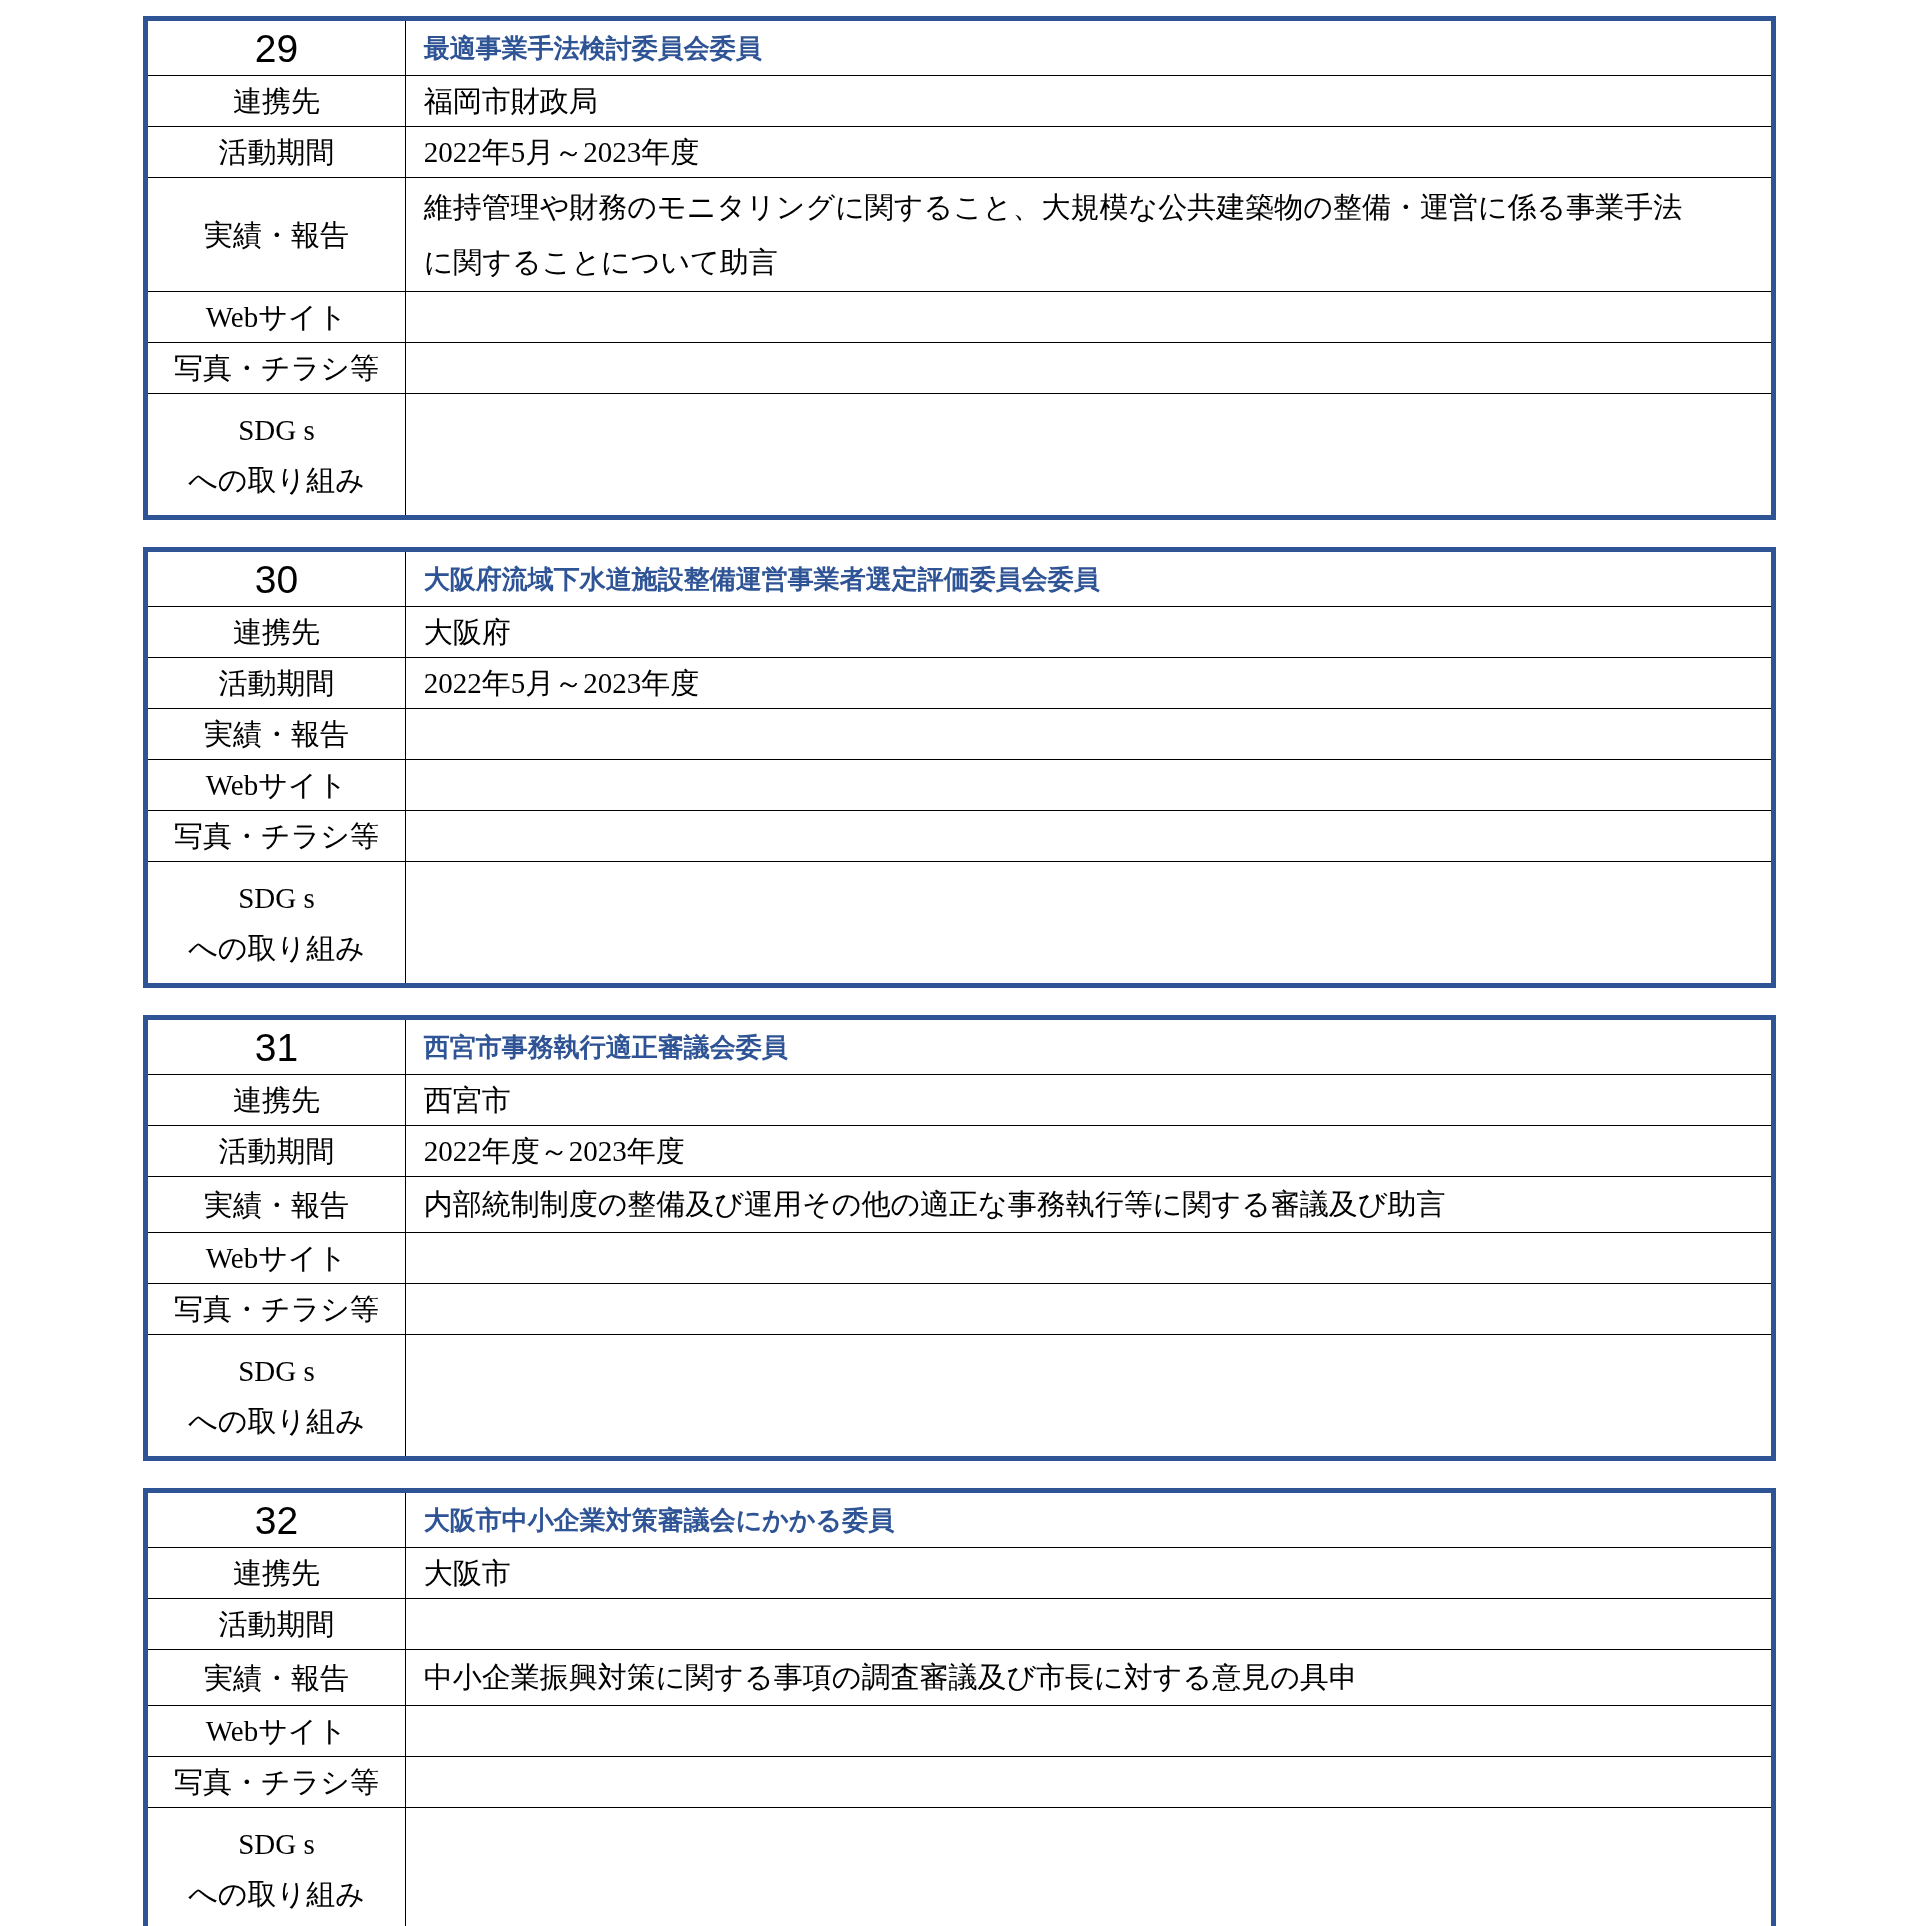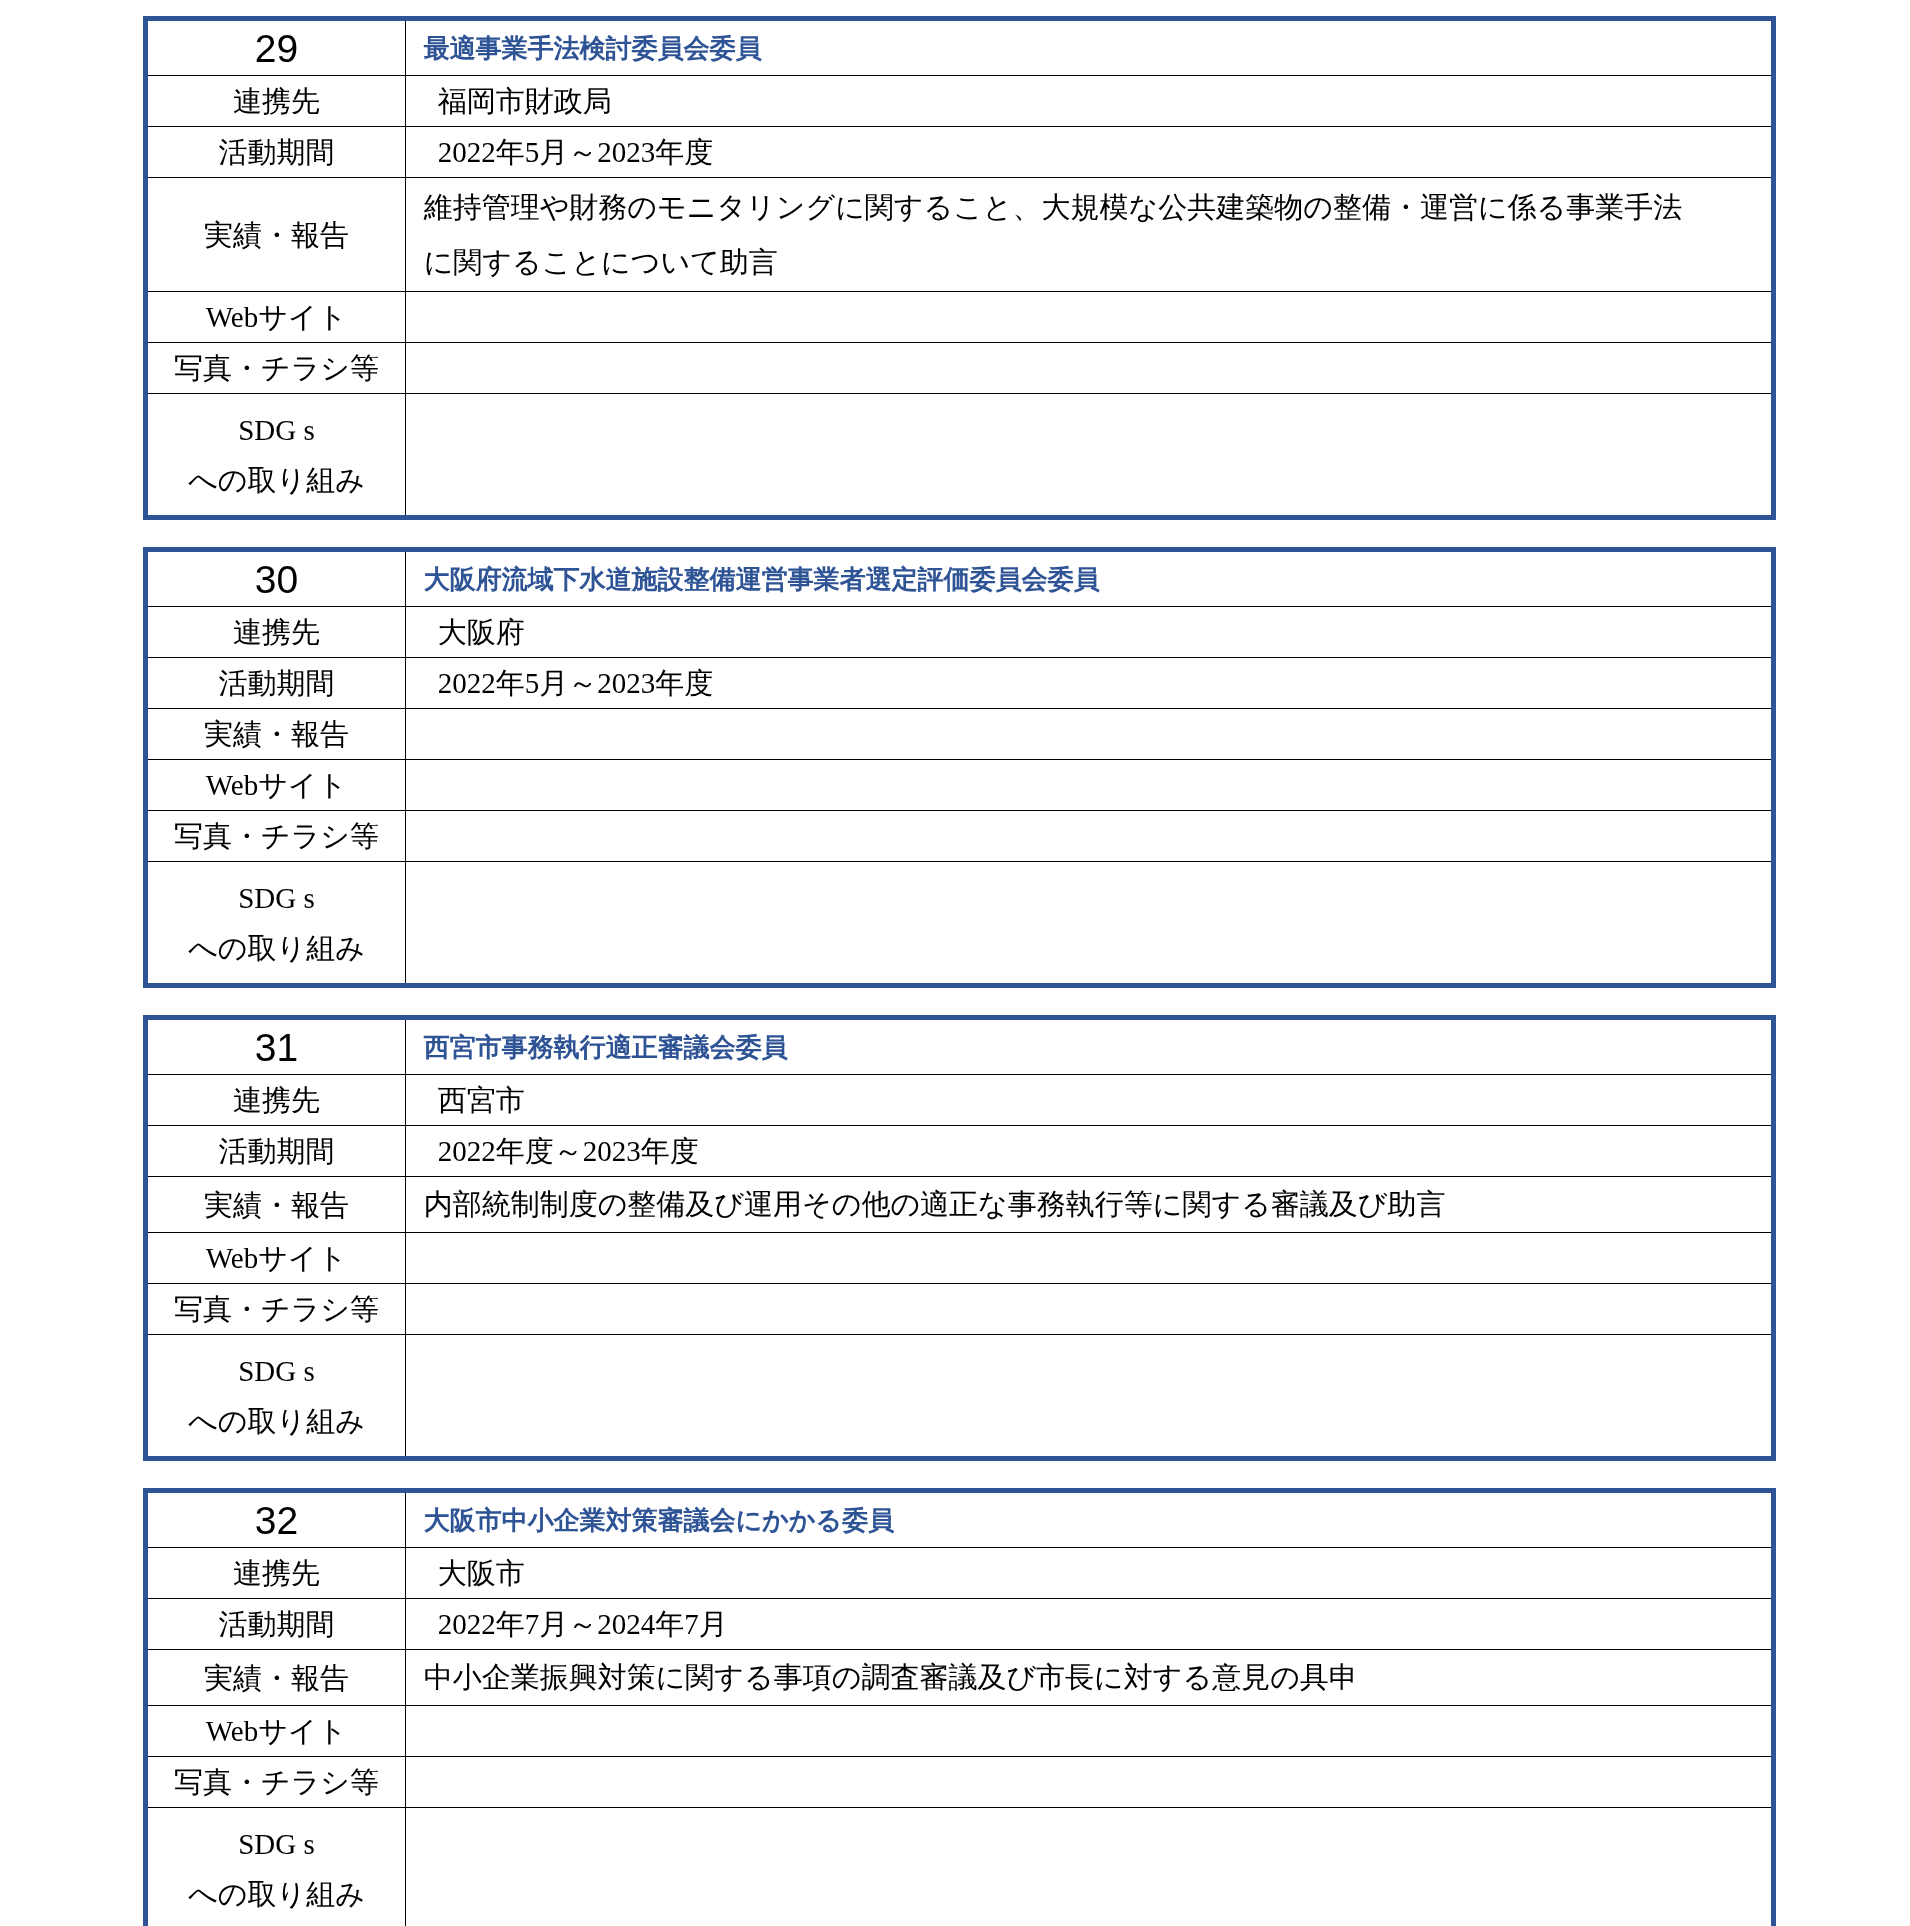--- a/index.html
+++ b/index.html
@@ -29,21 +29,21 @@
   }
   .row {
     display: flex;
     align-items: stretch;
     box-sizing: border-box;
   }
   .row + .row {
     border-top: 1.5px solid #000000;
   }
   .h-head { height: 54px; }
-  .h-std  { height: 51px; gap: 14px; }
+  .h-std  { height: 51px; }
   .h-mid  { height: 56px; }
   .h-tall { height: 114px; }
   .h-sdgs { height: 122px; }
   .lcell {
     width: 258px;
     flex: 0 0 258px;
     border-right: 1.5px solid #000000;
     display: flex;
     flex-direction: column;
     align-items: center;
@@ -290,23 +290,20 @@
         <span class="label">連携先</span>
       </div>
       <div class="ccell">
         <span class="value">大阪市</span>
       </div>
     </div>
     <div class="row h-std">
       <div class="lcell">
         <span class="label">活動期間</span>
       </div>
-      <div class="ccell">
-        <span class="value">2022年7月～2024年7月</span>
-      </div>
     </div>
     <div class="row h-mid">
       <div class="lcell">
         <span class="label">実績・報告</span>
       </div>
       <div class="ccell">
         <span class="value">中小企業振興対策に関する事項の調査審議及び市長に対する意見の具申</span>
       </div>
     </div>
     <div class="row h-std">

